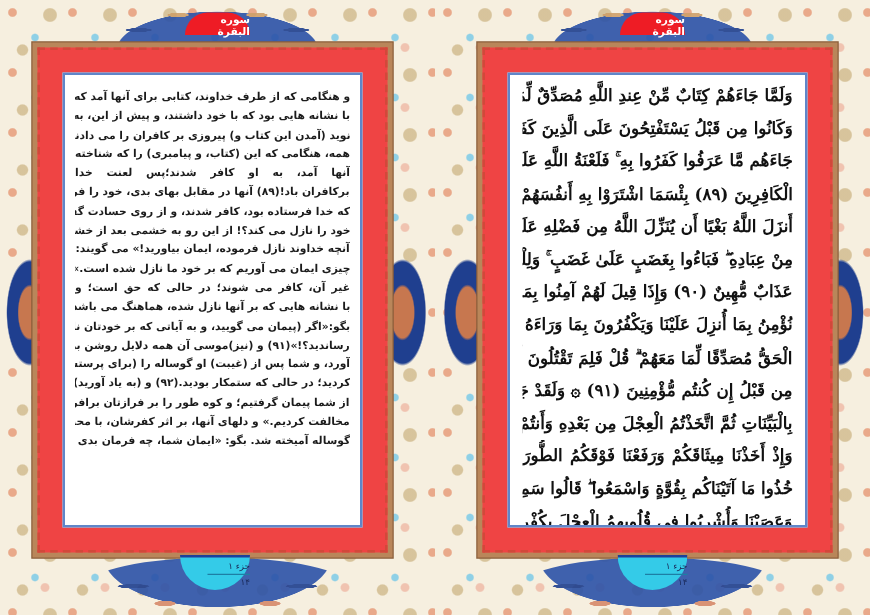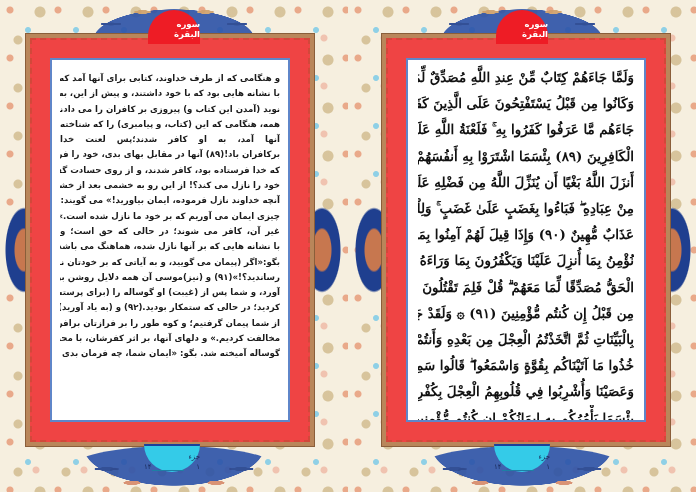--- a/index.html
+++ b/index.html
@@ -99,41 +99,41 @@
       font-size: 13.4px;
       line-height: 26.2px;
       color: #111;
     }
     .quran .line { display: block; text-align: justify; text-align-last: justify; white-space: nowrap; overflow: hidden; }
     .quran .line.last { text-align-last: right; }
 
     
     .surah-cap {
       position: absolute; top: 10px; left: 50%; transform: translateX(-50%);
-      width: 52px; height: 34px;
+      width: 52px; height: 18px;
       background: #ee1c25;
       border-radius: 26px 26px 0 0;
       color: #ffffff;
       font-size: 8.5px; font-weight: bold;
       display: flex; align-items: center; justify-content: center;
       padding-top: 3px;
       direction: rtl;
       z-index: 3;
     }
 
     
     .juz-badge {
       position: absolute; bottom: 20px; left: 50%; transform: translateX(-50%);
       width: 56px; height: 28px;
       background: #34cbe8;
       border-radius: 0 0 28px 28px;
       border-top: 2px solid #1d3f9a;
       color: #1a2a5a;
       font-size: 7px; line-height: 10px;
-      display: flex; align-items: flex-end; justify-content: flex-start;
+      display: flex; flex-direction: column; align-items: flex-start; justify-content: flex-start;
       padding-top: 2px;
       direction: rtl;
       z-index: 3;
     }
     .juz-badge .sep { width: 34px; border-top: 1px solid #1d7fa5; margin: 1px 0; }
 
     .page-left .juz-badge { left: 172px; }
     .page-right .juz-badge { left: 174px; }
   </style>
 </head>
@@ -205,20 +205,21 @@
             <span class="line">وَكَانُوا مِن قَبْلُ يَسْتَفْتِحُونَ عَلَى الَّذِينَ كَفَرُوا فَلَمَّا</span>
             <span class="line">جَاءَهُم مَّا عَرَفُوا كَفَرُوا بِهِ ۚ فَلَعْنَةُ اللَّهِ عَلَى</span>
             <span class="line">الْكَافِرِينَ (٨٩) بِئْسَمَا اشْتَرَوْا بِهِ أَنفُسَهُمْ أَن يَكْفُرُوا بِمَا</span>
             <span class="line">أَنزَلَ اللَّهُ بَغْيًا أَن يُنَزِّلَ اللَّهُ مِن فَضْلِهِ عَلَىٰ مَن يَشَاءُ</span>
             <span class="line">مِنْ عِبَادِهِ ۖ فَبَاءُوا بِغَضَبٍ عَلَىٰ غَضَبٍ ۚ وَلِلْكَافِرِينَ</span>
             <span class="line">عَذَابٌ مُّهِينٌ (٩٠) وَإِذَا قِيلَ لَهُمْ آمِنُوا بِمَا أَنزَلَ اللَّهُ قَالُوا</span>
             <span class="line">نُؤْمِنُ بِمَا أُنزِلَ عَلَيْنَا وَيَكْفُرُونَ بِمَا وَرَاءَهُ وَهُوَ</span>
             <span class="line">الْحَقُّ مُصَدِّقًا لِّمَا مَعَهُمْ ۗ قُلْ فَلِمَ تَقْتُلُونَ أَنبِيَاءَ اللَّهِ</span>
             <span class="line">مِن قَبْلُ إِن كُنتُم مُّؤْمِنِينَ (٩١) ۞ وَلَقَدْ جَاءَكُم مُّوسَىٰ</span>
             <span class="line">بِالْبَيِّنَاتِ ثُمَّ اتَّخَذْتُمُ الْعِجْلَ مِن بَعْدِهِ وَأَنتُمْ ظَالِمُونَ (٩٢)</span>
+            <span class="line">وَإِذْ أَخَذْنَا مِيثَاقَكُمْ وَرَفَعْنَا فَوْقَكُمُ الطُّورَ</span>
             <span class="line">خُذُوا مَا آتَيْنَاكُم بِقُوَّةٍ وَاسْمَعُوا ۖ قَالُوا سَمِعْنَا</span>
             <span class="line">وَعَصَيْنَا وَأُشْرِبُوا فِي قُلُوبِهِمُ الْعِجْلَ بِكُفْرِهِمْ ۚ قُلْ</span>
             <span class="line last">بِئْسَمَا يَأْمُرُكُم بِهِ إِيمَانُكُمْ إِن كُنتُم مُّؤْمِنِينَ (٩٣)</span>
           </div>
         </div>
       </div>
     </div>
 
     <div class="juz-badge">
       <span>جزء ۱</span>

